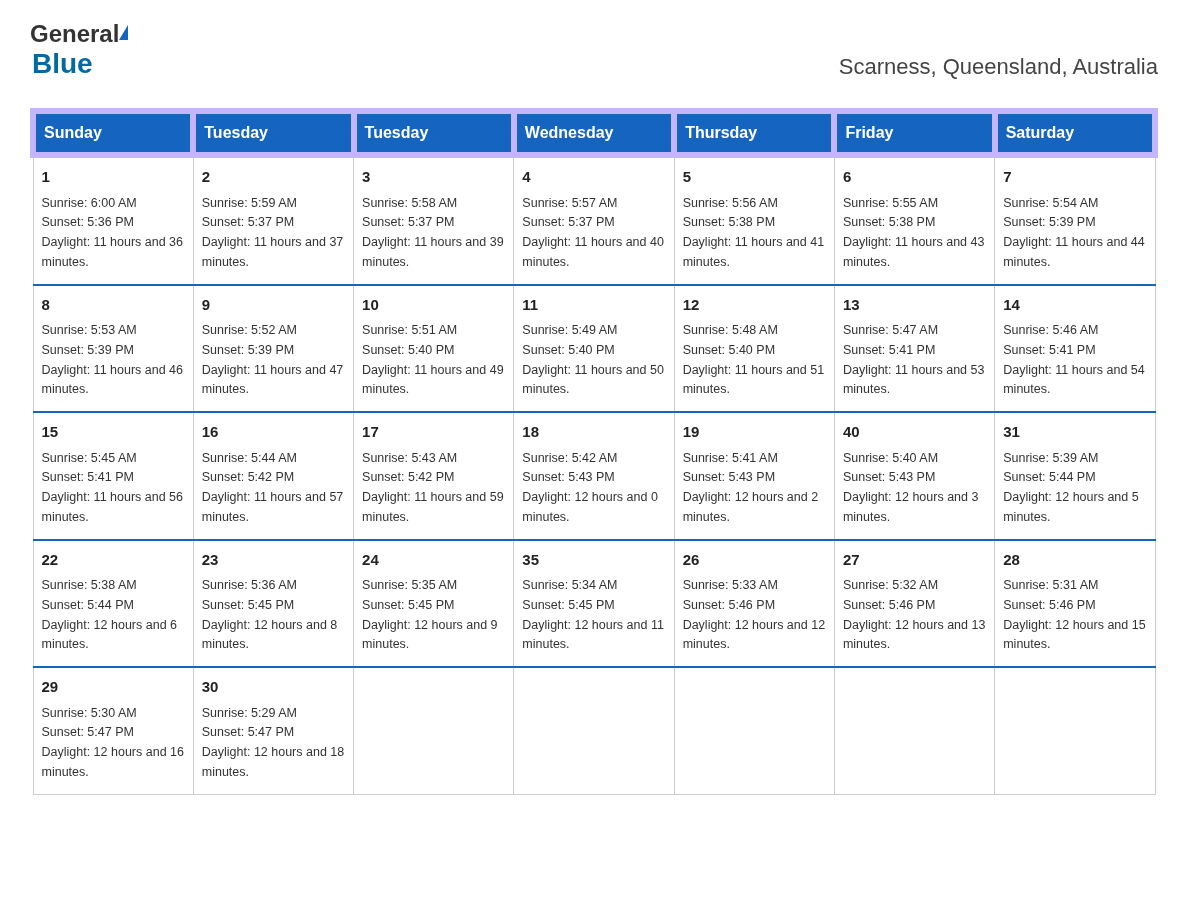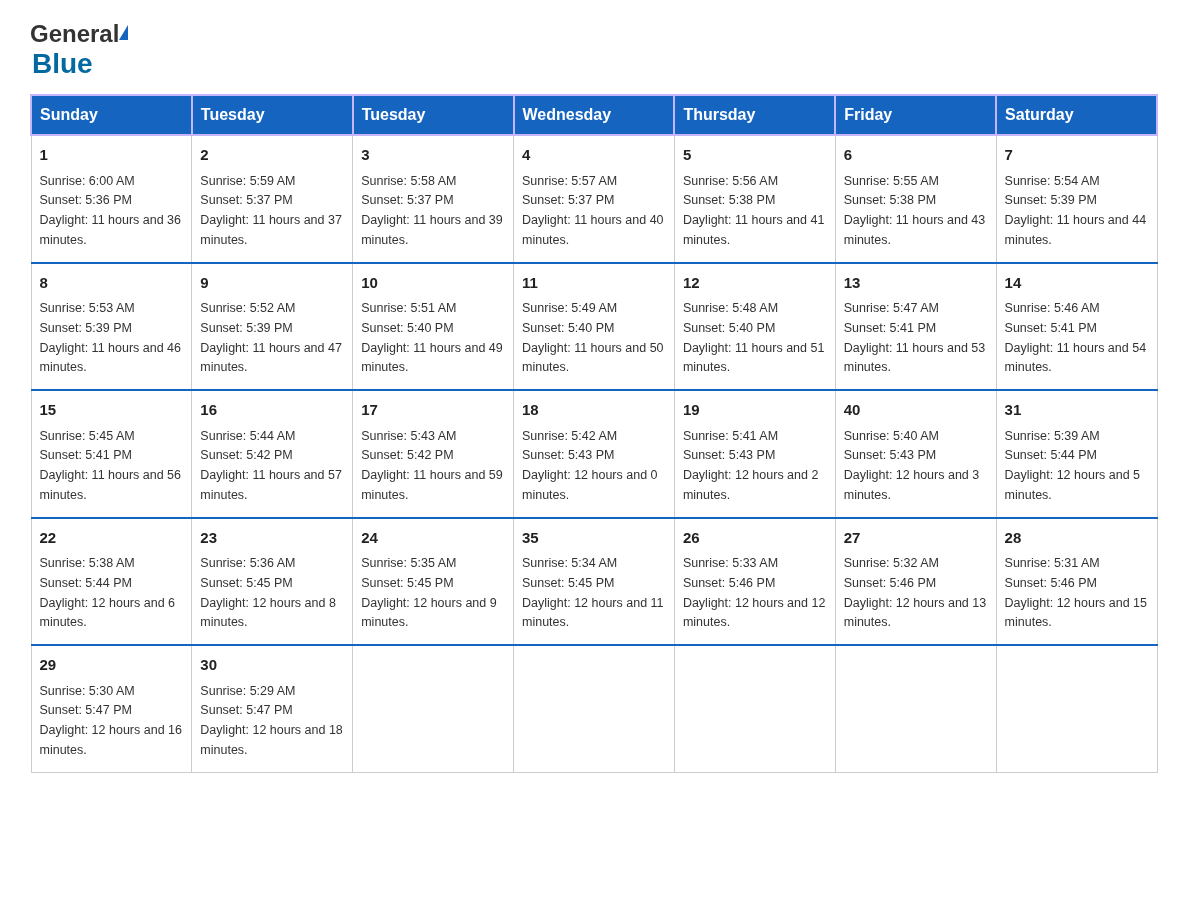--- a/index.html
+++ b/index.html
@@ -8,21 +8,21 @@
       background: #fff;
       color: #222;
       width: 1188px;
       min-height: 918px;
       padding: 20px 30px;
     }
     .header {
       display: flex;
       justify-content: space-between;
       align-items: flex-end;
-      margin-bottom: 14px;
+      margin-bottom: 28px;
     }
     .title-area {
       text-align: right;
     }
     .title-area h1 {
       font-size: 52px;
       font-weight: bold;
       color: #222;
       line-height: 1.1;
     }
@@ -36,21 +36,21 @@
       border-collapse: collapse;
       table-layout: fixed;
     }
     thead tr th {
       background-color: #1565c0;
       color: #fff;
       font-size: 16px;
       font-weight: bold;
       padding: 10px 8px;
       text-align: left;
-      border: 2px solid #c4b5fd;
+      border: 6px solid #c4b5fd;
     }
     tbody tr td {
       vertical-align: top;
       padding: 8px 8px 12px 8px;
       font-size: 13px;
       line-height: 1.5;
       border: 1px solid #ccc;
       border-top: 2px solid #1565c0;
       width: calc(100% / 7);
     }
@@ -104,20 +104,21 @@
 
 <div class="header">
   <div class="logo-wrapper">
     <div class="logo-line1">
       <span class="logo-general">General</span>
       <span class="logo-triangle-shape"></span>
     </div>
     <div class="logo-line2">Blue</div>
   </div>
   <div class="title-area">
+    <h2>Scarness, Queensland, Australia</h2>
   </div>
 </div>
 
 <table>
   <thead>
     <tr>
     <th>Sunday</th>
         <th>Tuesday</th>
         <th>Tuesday</th>
         <th>Wednesday</th>

